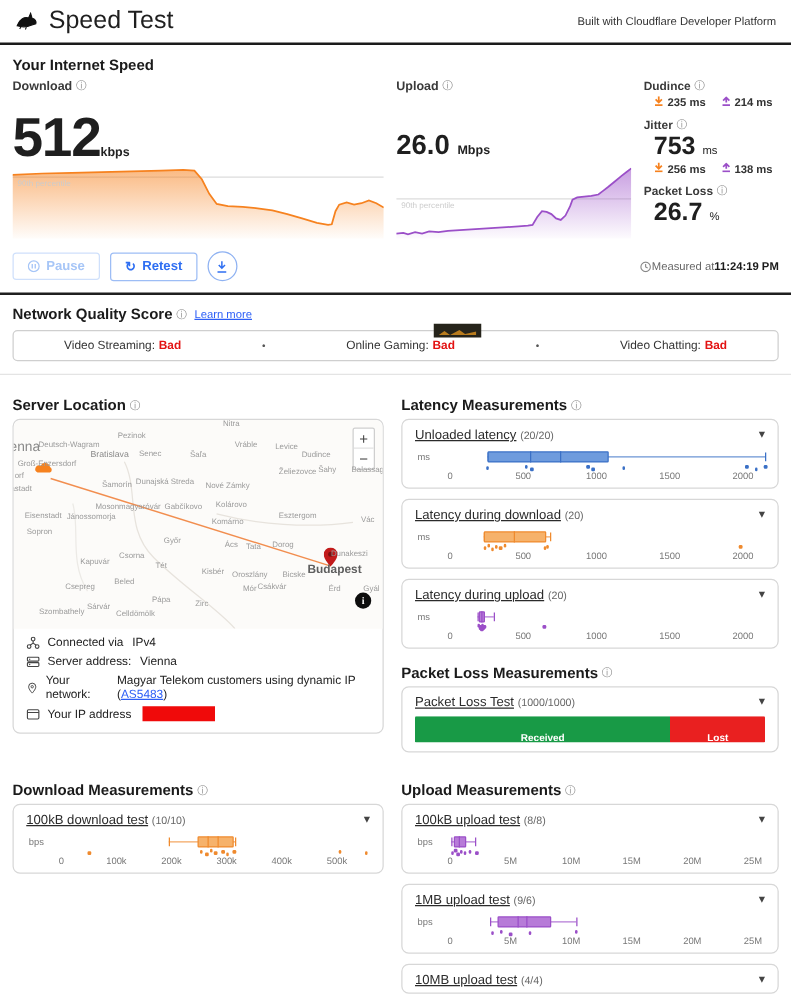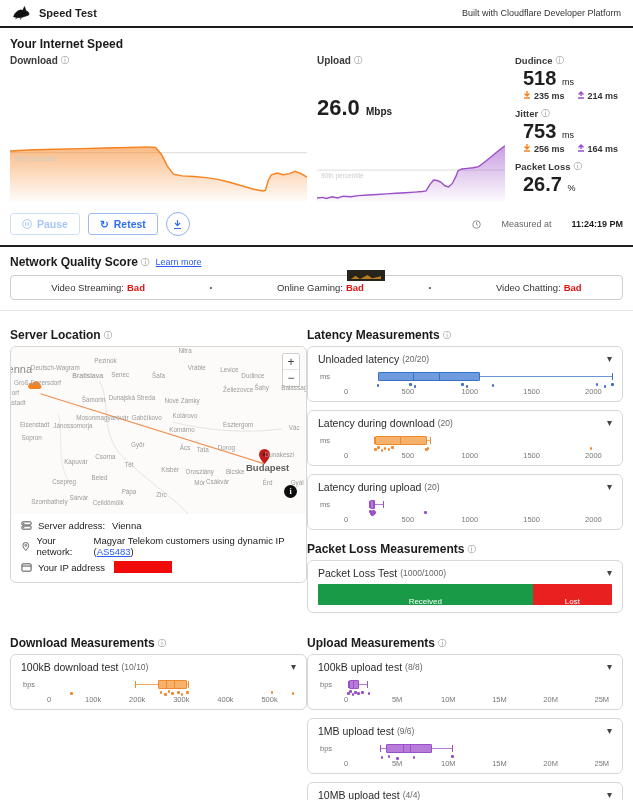--- a/index.html
+++ b/index.html
@@ -1,21 +1,21 @@
 <!DOCTYPE html>
 <html><head>
 <meta charset="utf-8">
 <style>
   * { margin:0; padding:0; box-sizing:border-box; }
   html,body { width:633px; background:#fff; font-family:"Liberation Sans", sans-serif; color:#1f1f1f; }
   body { height:800px; overflow:hidden; }
 
   
   .hdr { display:flex; align-items:center; padding:5px 12px 6px; border-bottom:2px solid #1b1b1b; }
-  .hdr-title { font-size:11px; font-weight:bold; margin-left:7px; }
+  .hdr-title { font-size:20px; font-weight:normal; margin-left:7px; }
   .hdr-tag { margin-left:auto; font-size:9px; color:#333; }
 
   main { padding:0 10px; }
   .sec-title { font-size:12px; font-weight:bold; color:#1b1b1b; margin:9px 0 4px; }
   .info-i { font-size:8.5px; color:#8a8a8a; font-weight:normal; margin-left:3px; vertical-align:1px; }
 
   
   .metrics { display:grid; grid-template-columns:297px 188px 1fr; column-gap:10px; margin-top:4px; }
   .mcol { display:flex; flex-direction:column; }
   .mlabel { font-size:10px; font-weight:bold; color:#3a3a3a; }
@@ -36,39 +36,39 @@
   .subrow .ic { display:inline-block; margin-right:3px; }
 
   
   .controls { display:flex; align-items:center; gap:8px; margin:10px 0 9px; }
   .btn { display:inline-flex; align-items:center; gap:5px; font-size:10.5px; font-weight:bold;
          border-radius:3px; padding:4px 11px; background:#fff; cursor:pointer; }
   .btn-pause { color:#a7c6f7; border:1px solid #cfe0fb; }
   .btn-retest { color:#2f6ff2; border:1px solid #9dbdf5; }
   .btn-dl { width:24px; height:24px; border-radius:50%; border:1px solid #8fb2f2; display:flex;
             align-items:center; justify-content:center; background:#fff; cursor:pointer; }
-  .measured { margin-left:auto; font-size:9px; color:#666; display:flex; align-items:center; gap:20px; }
+  .measured { margin-left:auto; font-size:9px; color:#666; display:flex; align-items:center; gap:0; }
   .measured b { color:#1b1b1b; }
 
   .hr-dark { border-top:2px solid #1f1f1f; margin:0 -10px; }
   .hr-light { border-top:1px solid #e4e4e4; margin:10px -10px 8px; }
 
   
   .q-head { display:flex; align-items:center; gap:6px; margin-top:8px; }
   .q-link { font-size:9px; color:#2c5ef6; text-decoration:underline; cursor:pointer; }
   .q-box { position:relative; margin-top:6px; border:1px solid #cfcfcf; border-radius:4px;
            padding:6px 8px; display:flex; justify-content:space-around; align-items:center; font-size:9.5px; color:#333; }
   .q-bad { color:#e31212; font-weight:bold; margin-left:3px; }
   .q-sep { color:#555; font-size:8px; }
   .q-redact { position:absolute; top:-6px; left:55%; width:38px; height:11px; background:#26241b; overflow:hidden; }
   .q-redact i { position:absolute; left:4px; right:4px; bottom:2px; height:4px; background:#b97c1e; display:block;
                 clip-path:polygon(0 100%,15% 20%,30% 100%,55% 0,70% 80%,100% 30%,100% 100%); }
 
   
-  .cols { display:grid; grid-template-columns:297px 1fr; align-items:start; }
+  .cols { display:grid; grid-template-columns:297px 1fr; column-gap:14px; align-items:start; }
 
   
   .card { border:1px solid #d7d7d7; border-radius:6px; background:#fff; }
   .map { position:relative; height:167px; background:#fcfbf9; border-radius:6px 6px 0 0; overflow:hidden; cursor:grab; }
   .map svg.route { position:absolute; inset:0; width:100%; height:100%; }
   .town { position:absolute; transform:translate(-50%,-50%); font-size:6.3px; color:#9b9b9b; white-space:nowrap; }
   .town.s1 { font-size:7px; color:#8a8a8a; }
   .town.s2 { font-size:11px; color:#8a8a8a; }
   .town.s3 { font-size:9.5px; color:#5f5f5f; font-weight:bold; }
   .zoomctl { position:absolute; top:6px; right:6px; width:18px; border:1px solid #cfcfcf; border-radius:2px;
@@ -82,38 +82,38 @@
   .srv-rows { padding:6px 10px 9px; display:flex; flex-direction:column; gap:4px; }
   .srv-row { display:flex; align-items:center; font-size:9.5px; color:#222; gap:6px; }
   .srv-row .lbl { color:#222; }
   .srv-row .val { margin-left:1px; }
   .srv-link { color:#2c5ef6; text-decoration:underline; cursor:pointer; }
   .ip-redact { display:inline-block; width:58px; height:12px; background:#f00a0a; margin-left:3px; vertical-align:middle; }
 
   
   .mcard { border:1px solid #d7d7d7; border-radius:6px; padding:6px 10px 4px; margin-bottom:8px; background:#fff; }
   .mcard-head { display:flex; align-items:center; }
-  .mcard-title { font-size:10.5px; color:#2b2b2b; }
+  .mcard-title { font-size:10.5px; color:#2b2b2b;text-decoration:underline; }
   .mcard-count { font-size:8.5px; color:#666; margin-left:3px; }
   .caret { margin-left:auto; font-size:10px; color:#444; cursor:pointer; line-height:1; }
   .plotwrap { position:relative; padding-left:28px; margin-top:4px; }
   .unit-lbl { position:absolute; left:2px; top:3px; font-size:7.5px; color:#777; }
   .plot { position:relative; height:18px; }
   .plot .wline { position:absolute; height:1px; top:7px; }
   .plot .cap  { position:absolute; width:1px; height:7px; top:4px; }
   .plot .bx   { position:absolute; top:3px; height:9px; border-radius:1px; }
   .plot .mline{ position:absolute; width:1px; top:3px; height:9px; }
   .plot .dot  { position:absolute; width:2.5px; height:2.5px; border-radius:1px; }
   .axis { position:relative; height:10px; font-size:7.5px; color:#777; }
   .axis span { position:absolute; transform:translateX(-50%); }
 
   
   .pl-bar { display:flex; height:21px; margin:5px 0 3px; border-radius:1px; overflow:hidden; }
   .pl-seg { display:flex; flex-direction:column; align-items:center; justify-content:center; color:#fff; line-height:1.15; }
-  .pl-seg .l1 { font-size:8px; font-weight:normal;margin-top:22px; }
+  .pl-seg .l1 { font-size:8px; font-weight:bold;margin-top:22px; }
   .pl-seg .l2 { font-size:6.5px; opacity:.85; }
 </style>
 </head>
 <body>
 
 <header class="hdr">
   <svg width="20" height="15" viewBox="0 0 24 18">
     <path d="M2,14 C4,8 9,5 13,6.5 L15,2 L16.5,6.8 C19,7.5 21,9.5 20,12 L15.5,13.5 C11,15.5 6,15.3 2,14 Z M6,14.5 L4.5,17 M11,15 L10,17.5" fill="#111" stroke="#111" stroke-width="1"></path>
   </svg>
   <span class="hdr-title">Speed Test</span>
@@ -123,20 +123,23 @@
 <main>
   <div class="sec-title">
     <span>Your Internet Speed</span>
   </div>
 
   <div class="metrics">
 
     <div class="mcol">
       <div class="mlabel">
         <span>Download</span><span class="info-i">ⓘ</span>
+      </div>
+      <div class="bigval">
+        <span>512</span><span class="u">kbps</span>
       </div>
       <div class="chartbox">
         <svg id="dl-chart" viewBox="0 0 100 58" preserveAspectRatio="none">
             <defs>
               <linearGradient id="gdl" x1="0" y1="0" x2="0" y2="1">
                 <stop offset="0" stop-color="#f6821f" stop-opacity="0.55"></stop>
                 <stop offset="1" stop-color="#f6821f" stop-opacity="0.02"></stop>
               </linearGradient>
             </defs>
             <line x1="0" x2="100" y1="8.70" y2="8.70" stroke="#dcdcdc" stroke-width="1" vector-effect="non-scaling-stroke"></line>
@@ -166,40 +169,39 @@
             <polygon points="0,53.94 3,53.36 5,54.52 8,52.78 11,53.94 14,52.20 18,52.78 22,51.62 27,51.04 32,50.46 37,49.88 42,49.30 47,48.72 52,48.14 56,47.56 58,46.98 60,40.60 62,35.96 64,36.54 66,38.28 68,41.76 70,42.92 72,39.44 74,31.90 75,26.68 77,24.94 80,24.36 83,23.78 86,22.62 88,19.72 90,16.82 93,12.18 96,7.54 98,4.64 100,1.74 100,58 0,58" fill="url(#gul)"></polygon>
             <polyline points="0,53.94 3,53.36 5,54.52 8,52.78 11,53.94 14,52.20 18,52.78 22,51.62 27,51.04 32,50.46 37,49.88 42,49.30 47,48.72 52,48.14 56,47.56 58,46.98 60,40.60 62,35.96 64,36.54 66,38.28 68,41.76 70,42.92 72,39.44 74,31.90 75,26.68 77,24.94 80,24.36 83,23.78 86,22.62 88,19.72 90,16.82 93,12.18 96,7.54 98,4.64 100,1.74" fill="none" stroke="#9b4fc8" stroke-width="1.4" vector-effect="non-scaling-stroke"></polyline>
           </svg>
         <div class="pct-label" id="ul-pct" style="top: calc(45% + 2px);">90th percentile</div>
       </div>
     </div>
 
     <div class="mcol">
       <div class="side-metric">
         <div class="mlabel"><span>Dudince</span><span class="info-i">ⓘ</span></div>
-        <div class="sideval"><span>518</span> <span class="u">ms</span></div>
         <div class="subrow">
           <span><span class="ic"><svg width="8" height="8" viewBox="0 0 8 8">
                   <path d="M4 0 V4 M1.5 2.5 L4 5 L6.5 2.5 M1 7 H7" stroke="#f6821f" stroke-width="1.4" fill="none"></path>
                 </svg></span><b>235 ms</b></span>
           <span><span class="ic"><svg width="8" height="8" viewBox="0 0 8 8">
                   <path d="M4 5 V1 M1.5 3.5 L4 1 L6.5 3.5 M1 7 H7" stroke="#9b4fc8" stroke-width="1.4" fill="none"></path>
                 </svg></span><b>214 ms</b></span>
         </div>
       </div>
       <div class="side-metric">
         <div class="mlabel"><span>Jitter</span><span class="info-i">ⓘ</span></div>
         <div class="sideval"><span>753</span> <span class="u">ms</span></div>
         <div class="subrow">
           <span><span class="ic"><svg width="8" height="8" viewBox="0 0 8 8">
                   <path d="M4 0 V4 M1.5 2.5 L4 5 L6.5 2.5 M1 7 H7" stroke="#f6821f" stroke-width="1.4" fill="none"></path>
                 </svg></span><b>256 ms</b></span>
           <span><span class="ic"><svg width="8" height="8" viewBox="0 0 8 8">
                   <path d="M4 5 V1 M1.5 3.5 L4 1 L6.5 3.5 M1 7 H7" stroke="#9b4fc8" stroke-width="1.4" fill="none"></path>
-                </svg></span><b>164 ms</b></span>
+                </svg></span><b>138 ms</b></span>
         </div>
       </div>
       <div class="side-metric">
         <div class="mlabel"><span>Packet Loss</span><span class="info-i">ⓘ</span></div>
         <div class="sideval"><span>26.7</span> <span class="u">%</span></div>
       </div>
     </div>
   </div>
 
   <div class="controls">
@@ -320,20 +322,30 @@
             <span class="town" style="left: 97%; top: 81%;">Gyál</span>
             <span class="town" style="left: 13%; top: 92%;">Szombathely</span>
             <span class="town" style="left: 23%; top: 90%;">Sárvár</span>
             <span class="town" style="left: 33%; top: 93%;">Celldömölk</span>
             <span class="town" style="left: 40%; top: 86%;">Pápa</span>
             <span class="town" style="left: 51%; top: 88%;">Zirc</span>
           </div>
         <div class="srv-rows">
           <div class="srv-row">
             <svg width="11" height="11" viewBox="0 0 12 12">
+                <circle cx="6" cy="2.5" r="1.6" fill="none" stroke="#444" stroke-width="1"></circle>
+                <circle cx="2.5" cy="9" r="1.6" fill="none" stroke="#444" stroke-width="1"></circle>
+                <circle cx="9.5" cy="9" r="1.6" fill="none" stroke="#444" stroke-width="1"></circle>
+                <path d="M6 4.2 V6 M6 6 L3.3 7.8 M6 6 L8.7 7.8" stroke="#444" stroke-width="1" fill="none"></path>
+              </svg>
+            <span class="lbl">Connected via</span>
+              <span class="val">IPv4</span>
+          </div>
+          <div class="srv-row">
+            <svg width="11" height="11" viewBox="0 0 12 12">
                 <rect x="1" y="2" width="10" height="3.4" rx="0.8" fill="none" stroke="#444" stroke-width="1"></rect>
                 <rect x="1" y="6.6" width="10" height="3.4" rx="0.8" fill="none" stroke="#444" stroke-width="1"></rect>
                 <circle cx="3" cy="3.7" r="0.6" fill="#444"></circle>
                 <circle cx="3" cy="8.3" r="0.6" fill="#444"></circle>
               </svg>
             <span class="lbl">Server address:</span>
               <span class="val">Vienna</span>
           </div>
           <div class="srv-row">
             <svg width="11" height="11" viewBox="0 0 12 12">

